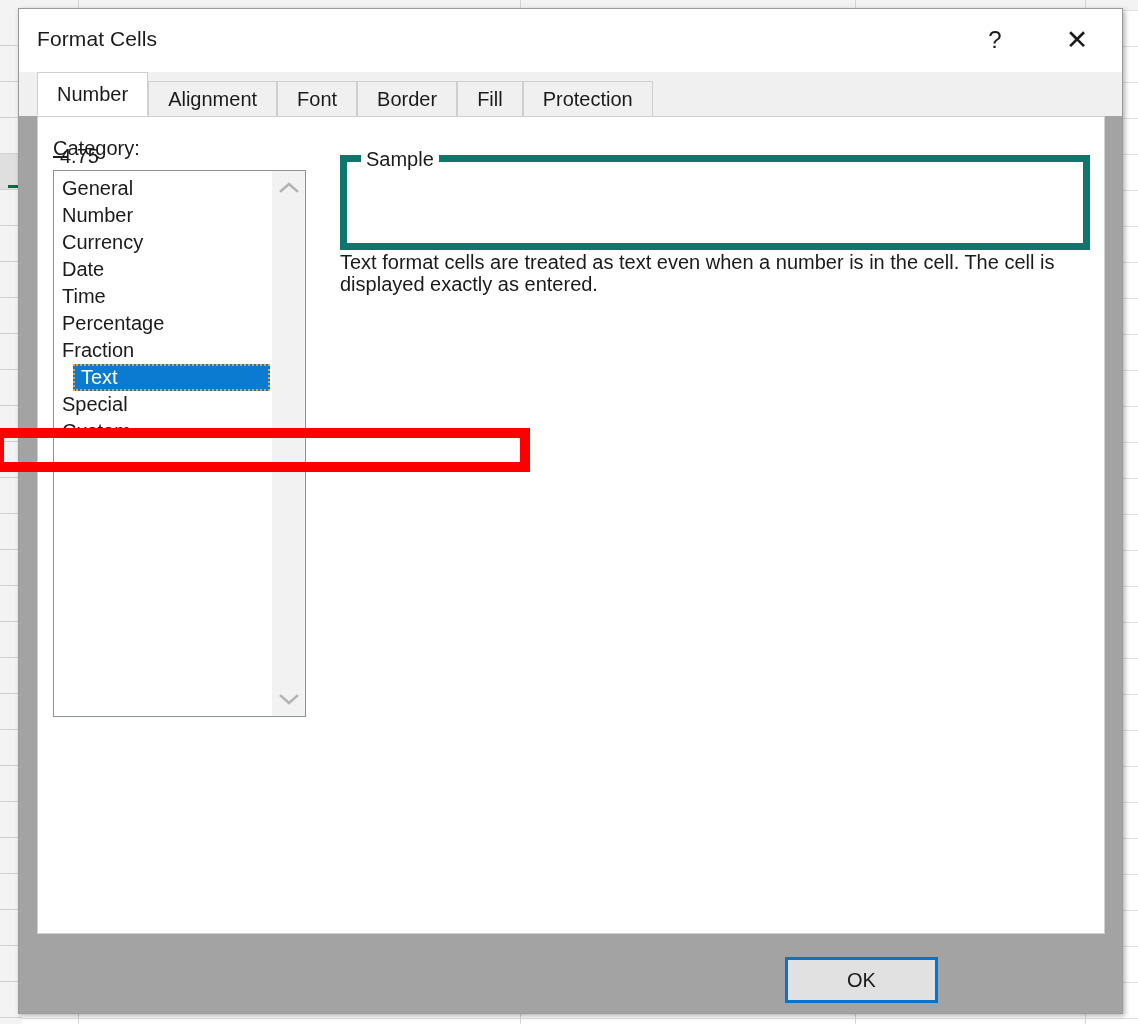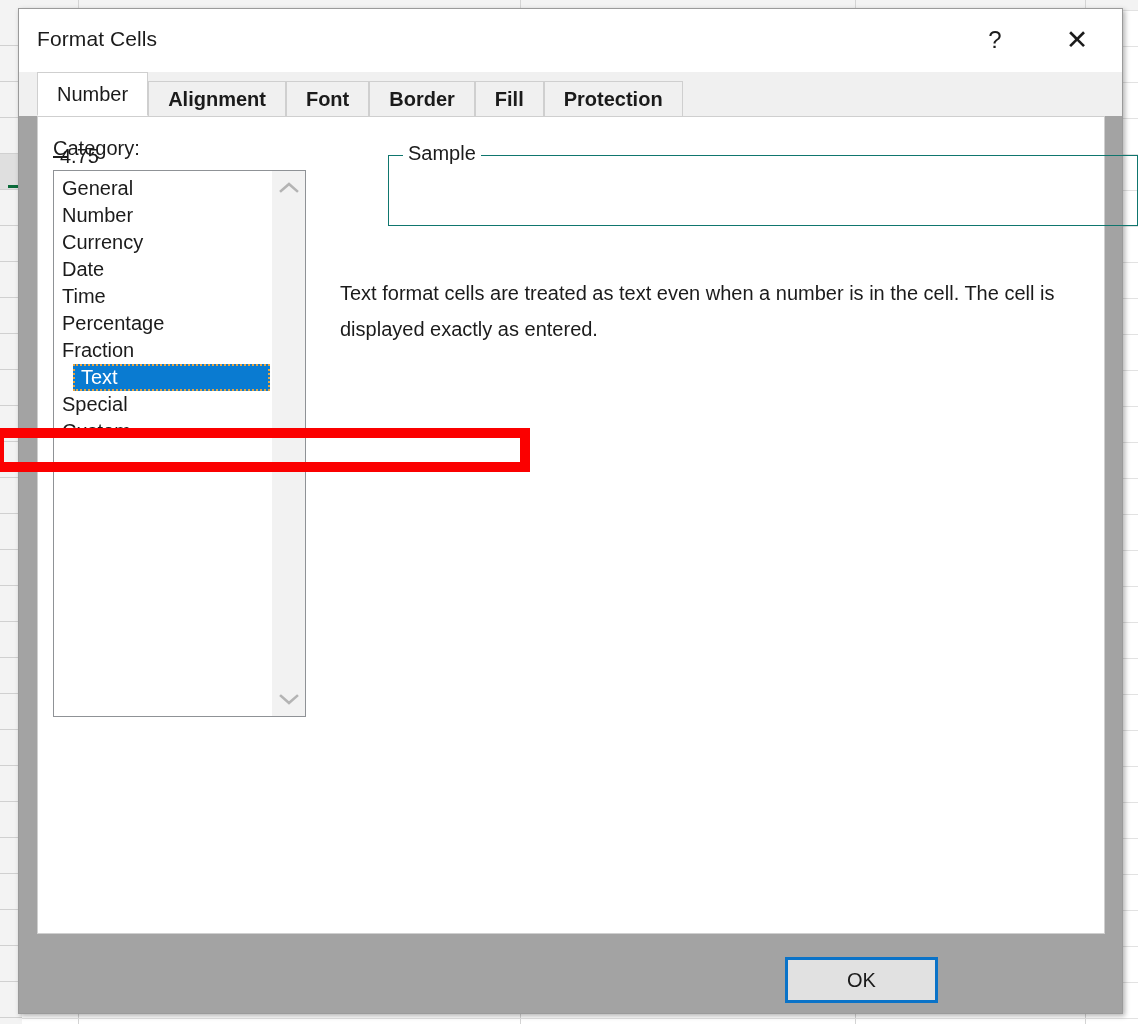--- a/index.html
+++ b/index.html
@@ -134,21 +134,20 @@
     justify-content: center;
     font-size: 20px;
     color: #1b1b1b;
     background: #f0f0f0;
     border: 1px solid #cfcfcf;
     border-bottom: none;
     margin-right: 0;
     box-sizing: border-box;
     white-space: nowrap;
     cursor: default;
-    font-weight: bold;
   }
   .tab.active {
     background: #ffffff;
     border-color: #cfcfcf;
     border-bottom: 1px solid #ffffff;
     height: 44px;
     position: relative;
     z-index: 3;
     font-weight: 400;
   }
@@ -236,24 +235,23 @@
   #scroll-up { top: 0; }
   #scroll-down { bottom: 0; }
   .scroll-arrow svg { display: block; }
 
   
   #sample-group {
     position: absolute;
     left: 302px;
     top: 38px;
     width: 750px;
-    height: 71px;
-    border: 1px solid #0f766e;
-    box-sizing: border-box;
-    margin-left: 48px;
+    height: 95px;
+    border: 7px solid #0f766e;
+    box-sizing: border-box;
   }
   #sample-legend {
     position: absolute;
     left: 14px;
     top: -14px;
     background: #ffffff;
     padding: 0 5px;
     font-size: 20px;
     color: #1b1b1b;
   }
@@ -265,23 +263,22 @@
     color: #1b1b1b;
   }
 
   
   #description {
     position: absolute;
     left: 302px;
     top: 134px;
     width: 760px;
     font-size: 20px;
-    line-height: 36px;
-    color: #1b1b1b;
-    margin-top: 24px;
+    line-height: 22px;
+    color: #1b1b1b;
   }
 
   
   .dlg-btn {
     position: absolute;
     width: 153px;
     height: 46px;
     background: #e1e1e1;
     font-size: 20px;
     color: #1b1b1b;

